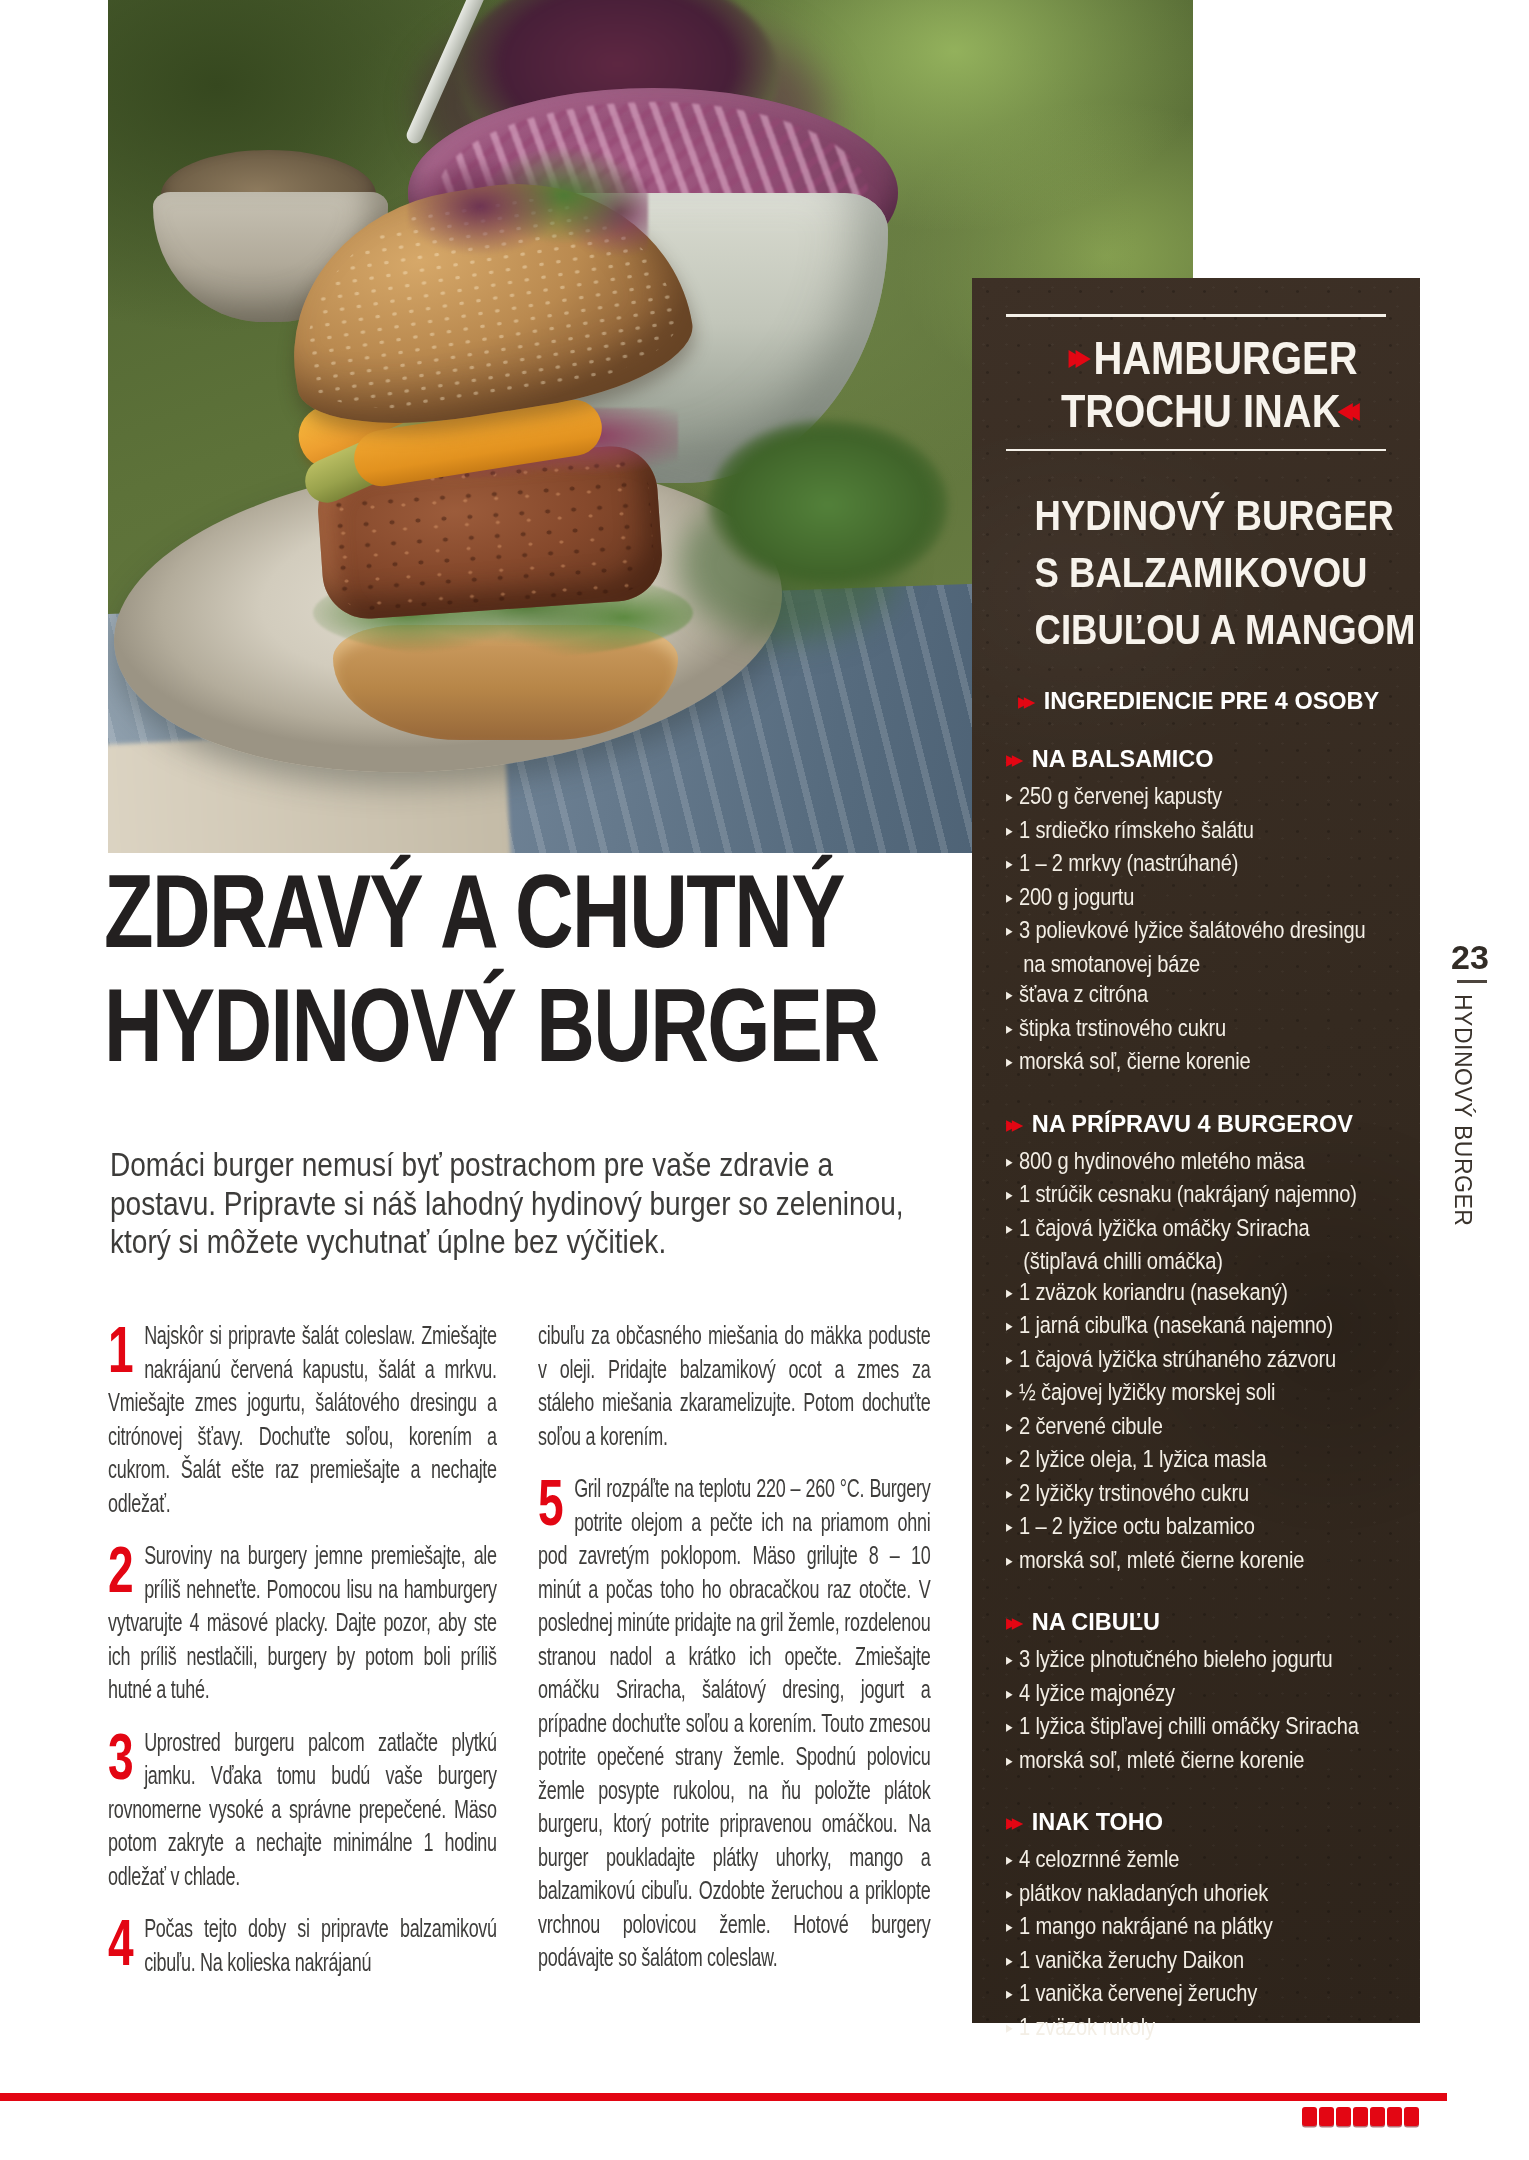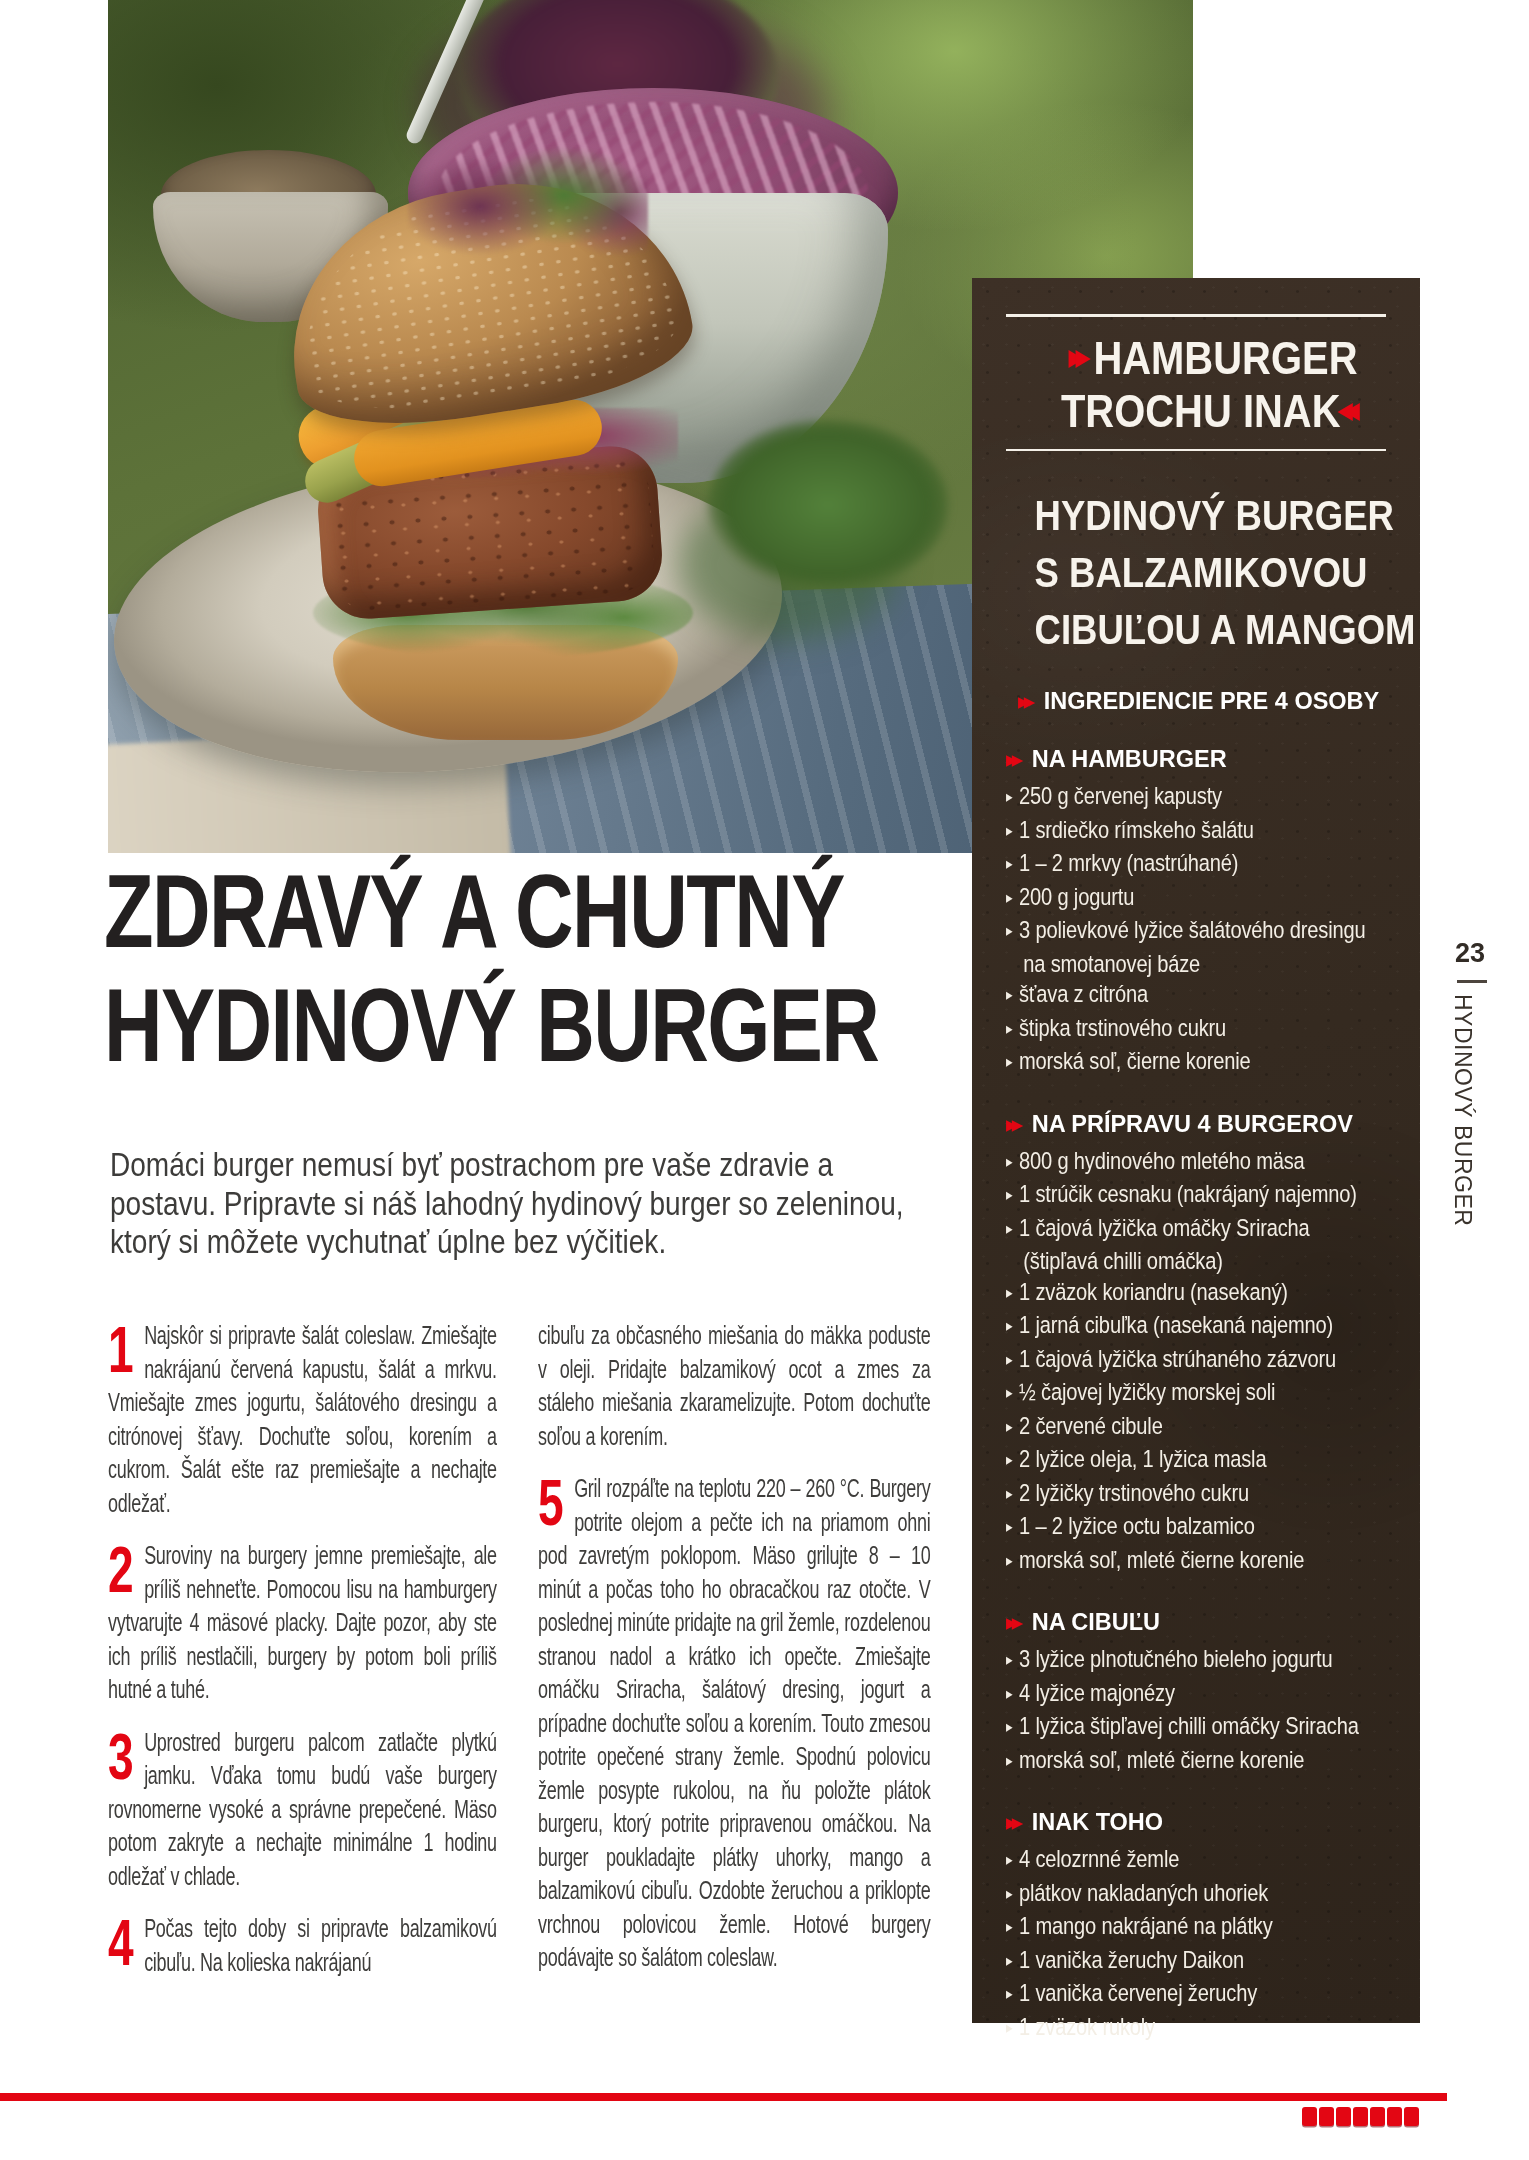--- a/index.html
+++ b/index.html
@@ -131,21 +131,21 @@
   .harr{color:#e30613;font-family:"DejaVu Sans",sans-serif;font-size:15px;letter-spacing:-.38em;
       margin-right:14px;vertical-align:2px;}
   .sb-list{list-style:none;margin:0;padding:0;width:466px;font-size:24.5px;line-height:30.5px;
       letter-spacing:-.2px;color:#f3eee5;transform:scaleX(.82);transform-origin:left top;}
   .sb-list li{padding-left:21px;text-indent:-21px;}
   .tri{font-family:"DejaVu Sans",sans-serif;font-size:16px;margin-right:8px;color:#f3eee5;
       position:relative;top:-2px;}
 
   
   .pageno{position:absolute;left:1448px;top:938px;width:44px;text-align:center;
-      font-size:27px;font-weight:700;color:#322c26;}
+      font-size:34px;font-weight:700;color:#322c26;}
   .rail-rule{position:absolute;left:1457px;top:980px;width:30px;height:3px;background:#4d453e;}
   .edge-label{position:absolute;left:1449px;top:994px;writing-mode:vertical-rl;white-space:nowrap;
       font-size:23px;letter-spacing:.5px;color:#3a332c;}
 
   
   .footer-rule{position:absolute;left:0;top:2093px;width:1447px;height:8px;background:#e30613;}
   .brand{position:absolute;left:1302px;top:2107px;display:flex;gap:2px;}
   .bl{width:15px;height:19px;background:#e30613;color:#fff;font-weight:700;font-size:14.5px;
       line-height:19px;text-align:center;border-radius:3px;box-shadow:0 1.5px 0 rgba(120,0,10,.55);}
 </style>
@@ -216,21 +216,21 @@
       </div>
       <div class="sb-rule"></div>
       <div class="sb-title">
         <div class="line">HYDINOVÝ BURGER</div>
         <div class="line">S BALZAMIKOVOU</div>
         <div class="line">CIBUĽOU A MANGOM</div>
       </div>
 
       <div class="sb-heading first"><span class="harr">▶▶</span><span>INGREDIENCIE PRE 4 OSOBY</span></div>
 
-      <div class="sb-heading"><span class="harr">▶▶</span><span>NA HAMBURGER</span></div>
+      <div class="sb-heading"><span class="harr">▶▶</span><span>NA BALSAMICO</span></div>
       <ul class="sb-list">
 
       <li><span class="tri">▸</span><span>250 g červenej kapusty</span></li>
           <li><span class="tri">▸</span><span>1 srdiečko rímskeho šalátu</span></li>
           <li><span class="tri">▸</span><span>1 – 2 mrkvy (nastrúhané)</span></li>
           <li><span class="tri">▸</span><span>200 g jogurtu</span></li>
           <li><span class="tri">▸</span><span>3 polievkové lyžice šalátového dresingu na smotanovej báze</span></li>
           <li><span class="tri">▸</span><span>šťava z citróna</span></li>
           <li><span class="tri">▸</span><span>štipka trstinového cukru</span></li>
           <li><span class="tri">▸</span><span>morská soľ, čierne korenie</span></li>

